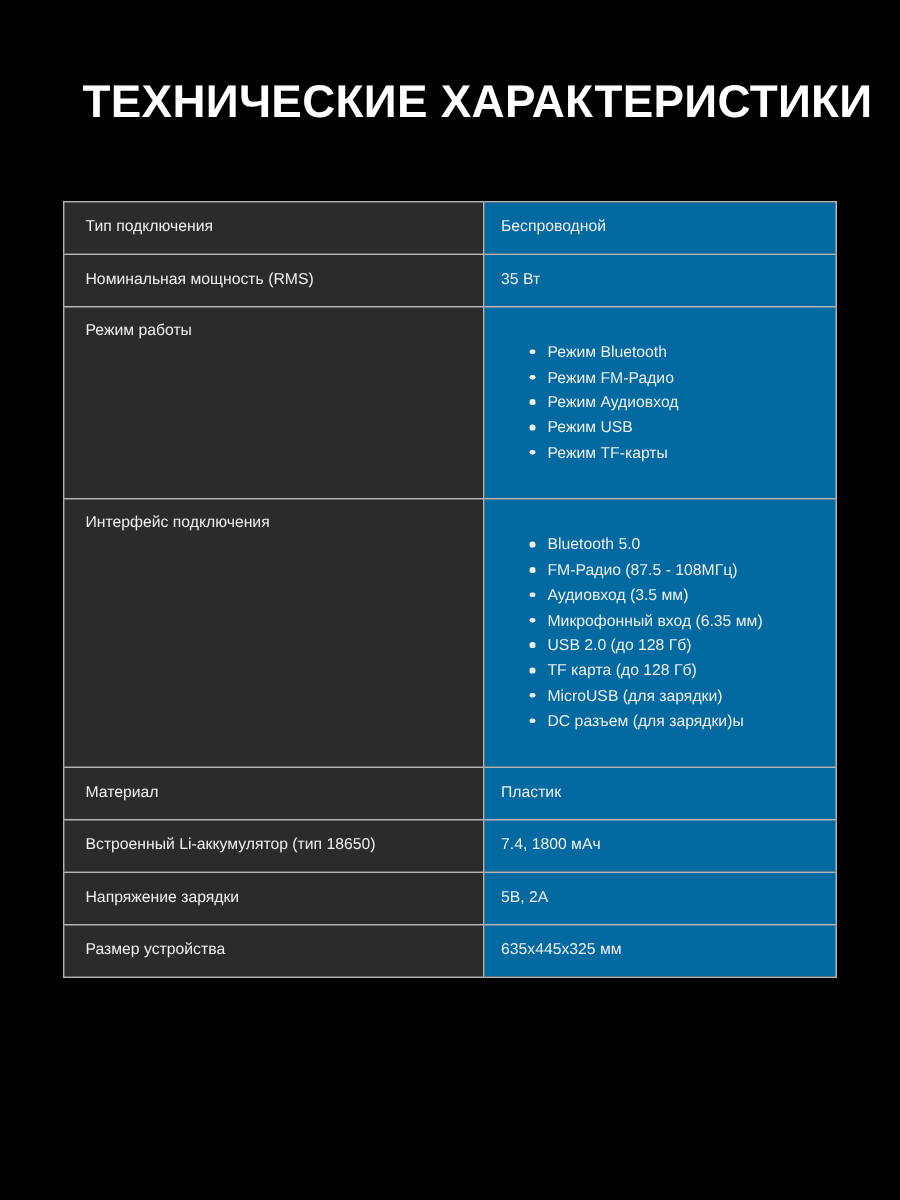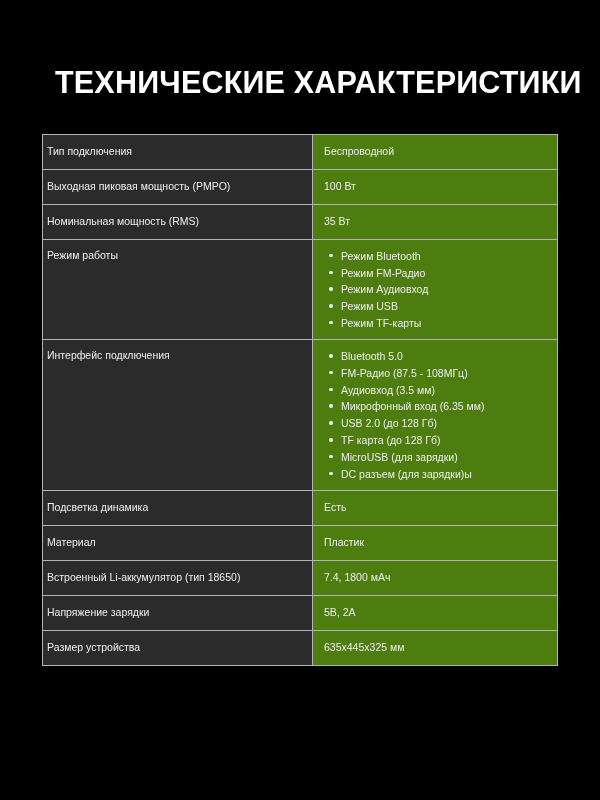--- a/index.html
+++ b/index.html
@@ -21,21 +21,21 @@
     position: relative;
     width: 600px;
     height: 800px;
     background: #000000;
     box-sizing: border-box;
   }
 
   .page-title {
     position: absolute;
     left: 55px;
-    top: 46px;
+    top: 32px;
     font-size: 30.5px;
     font-weight: bold;
     letter-spacing: 0.2px;
     color: #ffffff;
     white-space: nowrap;
     line-height: 1.05;
   }
 
   .spec-table {
     position: absolute;
@@ -65,36 +65,36 @@
     border-top: none;
   }
   .spec-table tr:last-child td {
     border-bottom: none;
   }
 
   td.cell-label {
     width: 265px;
     background: #2b2b2b;
     border-right: 1px solid #b4b4b4;
-    padding: 10px 0 10px 4px;
+    padding: 10px 0 10px 14px;
   }
 
   td.cell-value {
-    background: #4d7c0f;
+    background: #0369a1;
     padding: 10px 0 10px 11px;
   }
 
   .row-tall td.cell-label,
   .row-tall td.cell-value {
     padding-top: 9px;
     padding-bottom: 9px;
   }
 
   ul.value-list {
-    margin: 0;
+    margin: 14px;
     padding: 0 0 0 17px;
     list-style: none;
   }
   ul.value-list li {
     position: relative;
     margin: 0 0 2.5px 0;
     padding: 0;
     font-size: 10.5px;
     line-height: 1.36;
     color: #efefef;
@@ -120,24 +120,20 @@
 
   <h1 class="page-title">ТЕХНИЧЕСКИЕ ХАРАКТЕРИСТИКИ</h1>
 
   <table class="spec-table">
     <tbody>
         <tr>
           <td class="cell-label"><span>Тип подключения</span></td>
           <td class="cell-value"><span>Беспроводной</span></td>
         </tr>
         <tr>
-          <td class="cell-label"><span>Выходная пиковая мощность (PMPO)</span></td>
-          <td class="cell-value"><span>100 Вт</span></td>
-        </tr>
-        <tr>
           <td class="cell-label"><span>Номинальная мощность (RMS)</span></td>
           <td class="cell-value"><span>35 Вт</span></td>
         </tr>
         <tr class="row-tall">
           <td class="cell-label"><span>Режим работы</span></td>
           <td class="cell-value">
             <ul class="value-list">
               <li><span class="bullet-dot"></span><span>Режим Bluetooth</span></li>
               <li><span class="bullet-dot"></span><span>Режим FM-Радио</span></li>
               <li><span class="bullet-dot"></span><span>Режим Аудиовход</span></li>
@@ -155,24 +151,20 @@
               <li><span class="bullet-dot"></span><span>Аудиовход (3.5 мм)</span></li>
               <li><span class="bullet-dot"></span><span>Микрофонный вход (6.35 мм)</span></li>
               <li><span class="bullet-dot"></span><span>USB 2.0 (до 128 Гб)</span></li>
               <li><span class="bullet-dot"></span><span>TF карта (до 128 Гб)</span></li>
               <li><span class="bullet-dot"></span><span>MicroUSB (для зарядки)</span></li>
               <li><span class="bullet-dot"></span><span>DC разъем (для зарядки)ы</span></li>
             </ul>
           </td>
         </tr>
         <tr>
-          <td class="cell-label"><span>Подсветка динамика</span></td>
-          <td class="cell-value"><span>Есть</span></td>
-        </tr>
-        <tr>
           <td class="cell-label"><span>Материал</span></td>
           <td class="cell-value"><span>Пластик</span></td>
         </tr>
         <tr>
           <td class="cell-label"><span>Встроенный Li-аккумулятор (тип 18650)</span></td>
           <td class="cell-value"><span>7.4, 1800 мАч</span></td>
         </tr>
         <tr>
           <td class="cell-label"><span>Напряжение зарядки</span></td>
           <td class="cell-value"><span>5В, 2А</span></td>

